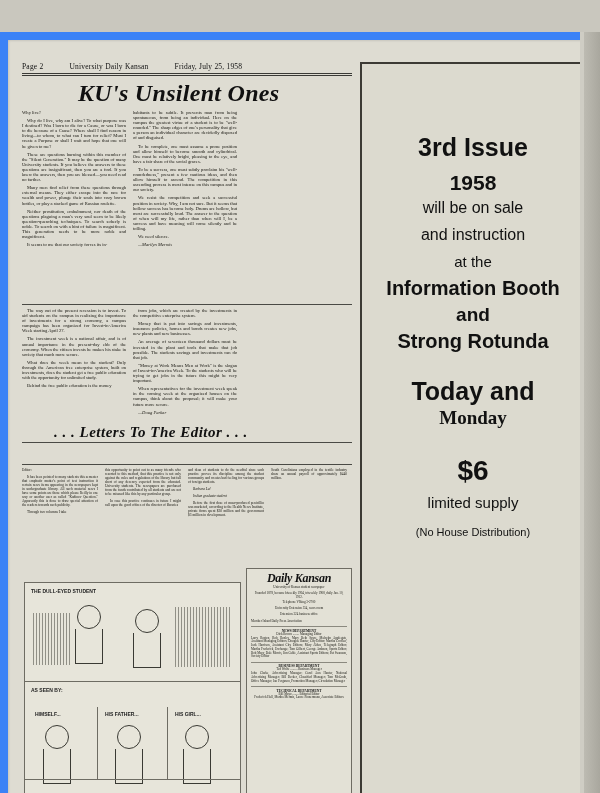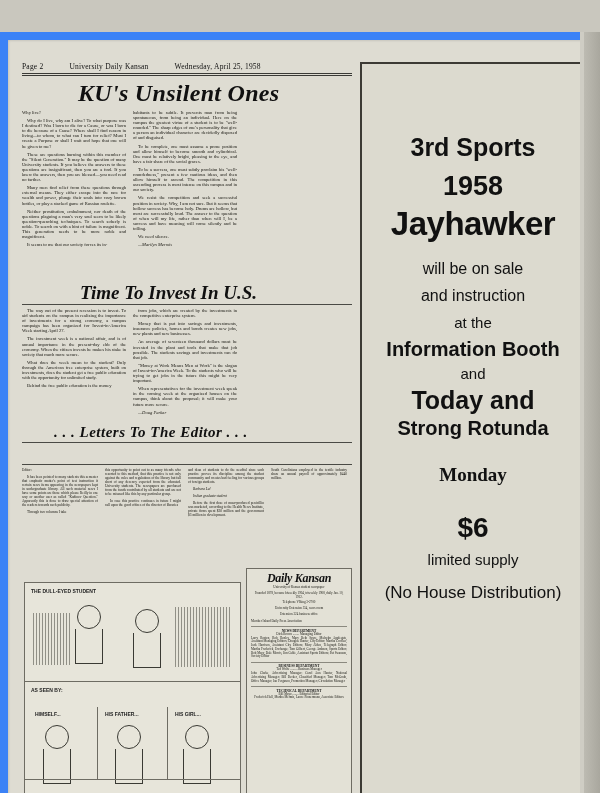--- a/index.html
+++ b/index.html
@@ -142,53 +142,53 @@
     border:2px solid #3c3a34;background:#dcdacf;
     box-sizing:border-box;
     display:flex;flex-direction:column;align-items:center;
     padding-top:70px;
   }
   .ad-line{
     font-family:"Liberation Sans",sans-serif;
     color:#111;text-align:center;line-height:1.05;
   }
   .ad-3rd{font-size:25px;font-weight:bold;margin-bottom:12px;}
-  .ad-1958{font-size:27px;font-weight:bold;margin-bottom:6px;}
+  .ad-1958{font-size:21px;font-weight:bold;margin-bottom:6px;}
   .ad-jay{font-size:33px;font-weight:bold;margin-bottom:20px;letter-spacing:-.5px;}
   .ad-small{font-size:16px;margin-bottom:10px;}
   .ad-small2{font-size:16px;margin-bottom:10px;}
   .ad-at{font-size:15px;margin-bottom:8px;}
   .ad-booth{font-size:20px;font-weight:bold;margin-bottom:6px;}
-  .ad-and{font-size:15px;margin-bottom:6px;}
+  .ad-and{font-size:19px;margin-bottom:6px;font-weight:bold;}
   .ad-rotunda{font-size:20px;font-weight:bold;margin-bottom:26px;}
   .ad-today{font-size:25px;font-weight:bold;margin-bottom:4px;}
   .ad-monday{font-size:19px;font-weight:bold;margin-bottom:28px;font-family:Liberation Serif, serif;}
   .ad-price{font-size:28px;font-weight:bold;margin-bottom:10px;}
   .ad-limited{font-size:15px;margin-bottom:16px;text-align:right;}
-  .ad-note{font-size:17px;}
+  .ad-note{font-size:11px;}
 
   
   .edge{
     position:absolute;right:0;top:0;width:16px;height:793px;
     background:linear-gradient(90deg,#bdbbb2,#a9a79e);
   }
   .edge2{
     position:absolute;right:16px;top:0;width:4px;height:793px;background:#cfcdc4;
   }
 </style>
 </head>
 <body>
 
 <div class="page">
   <div class="paper">
 
     <div class="masthead">
       <span class="m-page">Page 2</span>
       <span>University Daily Kansan</span>
-      <span>Wednesday, April 25, 1958</span>
+      <span>Friday, July 25, 1958</span>
     </div>
     <div class="rule-top"></div>
     <div class="rule-top2"></div>
 
     <div class="headline1">KU's Unsilent Ones</div>
     <div class="art-cols">
       <div class="col">
         <p class="noind">Why live?</p>
         <p>Why do I live, why am I alive? To what purpose was I destined? Was I born to die for a Cause, or was I born to die because of a Cause? Where shall I find reason in living—to whom, to what can I turn for relief? Must I create a Purpose or shall I wait and hope that one will be given to me?</p>
         <p>These are questions burning within this member of the "Silent Generation." It may be the question of many University students. If you believe the answers to these questions are insignificant, then you are a fool. If you knew the answers, then you are blessed—you need read no farther.</p>
@@ -200,21 +200,20 @@
         <p class="noind">habitants to be subtle. It prevents man from being spontaneous, from being an individual. Here on the campus the greatest virtue of a student is to be "well-rounded." The sharp edges of one's personality that give a person an individual character are decidedly disposed of and disguised.</p>
         <p>To be complete, one must assume a prone position and allow himself to become smooth and cylindrical. One must be relatively bright, pleasing to the eye, and have a fair share of the social graces.</p>
         <p>To be a success, one must subtly proclaim his "well-roundedness," present a few cautious ideas, and then allow himself to ascend. The competition in this ascending process is most intense on this campus and in our society.</p>
         <p>We resist the competition and seek a successful position in society. Why, I am not sure. But it seems that hollow success has become holy. Drums are hollow, but most are successfully loud. The answer to the question of when will my life, rather than when will I, be a success and have meaning will come silently and be tolling.</p>
         <p>We need silence.</p>
         <p class="sig">—Marilyn Mermis</p>
       </div>
       <div class="col"></div>
     </div>
 
-    <div class="headline2">Time To Invest In U.S.</div>
     <div class="rule2"></div>
     <div class="art2-cols">
       <div class="col">
         <p>The way out of the present recession is to invest. To aid students on the campus in realizing the importance of investments for a strong economy, a campus campaign has been organized for Invest-in-America Week starting April 27.</p>
         <p>The investment week is a national affair, and is of annual importance in the present-day ebb of the economy. When the citizen invests he makes his stake in society that much more secure.</p>
         <p>What does the week mean to the student? Only through the American free enterprise system, built on investments, does the student get a free public education with the opportunity for unlimited study.</p>
         <p>Behind the free public education is the money</p>
       </div>
       <div class="col">
         <p>from jobs, which are created by the investments in the competitive enterprise system.</p>
@@ -301,30 +300,29 @@
       <div class="dk-list" style="text-align:justify">Larry Boston, Bob Huxley, Mary Beth Sayre, Malcolm Applegate, Assistant Managing Editors; Douglas Hunter, City Editor; Martha Crocker, Jack Harrison, Assistant City Editors; Mary Alden, Telegraph Editor; Martha Frederick, Exchange; Tom Gilbert, George Ambson, Sports Editor; Bob Macy, Dale Morris, Jim Cable, Assistant Sports Editors; Pat Swanson, Society Editor</div>
       <div class="dk-sec">BUSINESS DEPARTMENT</div>
       <div class="dk-list">Ted Wolfe ......... Business Manager</div>
       <div class="dk-list" style="text-align:justify">John Clarke, Advertising Manager; Carol Ann Hunter, National Advertising Manager; Bill Becker, Classified Manager; Tom McGrath, Office Manager; Jan Ferguson, Promotion Manager; Circulation Manager</div>
       <div class="dk-sec">TECHNICAL DEPARTMENT</div>
       <div class="dk-list">Bill Mayo ........ Editorial Editor</div>
       <div class="dk-list">Frederick Hall, Martha Mermis, Lance Pinnermann, Associate Editors</div>
     </div>
 
     <div class="adbox">
-      <div class="ad-line ad-3rd">3rd Sports</div>
+      <div class="ad-line ad-3rd">3rd Issue</div>
       <div class="ad-line ad-1958">1958</div>
-      <div class="ad-line ad-jay">Jayhawker</div>
       <div class="ad-line ad-small">will be on sale</div>
       <div class="ad-line ad-small2">and instruction</div>
       <div class="ad-line ad-at">at the</div>
       <div class="ad-line ad-booth">Information Booth</div>
       <div class="ad-line ad-and">and</div>
+      <div class="ad-line ad-rotunda">Strong Rotunda</div>
       <div class="ad-line ad-today">Today and</div>
-      <div class="ad-line ad-rotunda">Strong Rotunda</div>
       <div class="ad-line ad-monday">Monday</div>
       <div class="ad-line ad-price">$6</div>
       <div class="ad-line ad-limited">limited supply</div>
       <div class="ad-line ad-note">(No House Distribution)</div>
     </div>
 
   </div>
   <div class="edge2"></div>
   <div class="edge"></div>
 </div>

